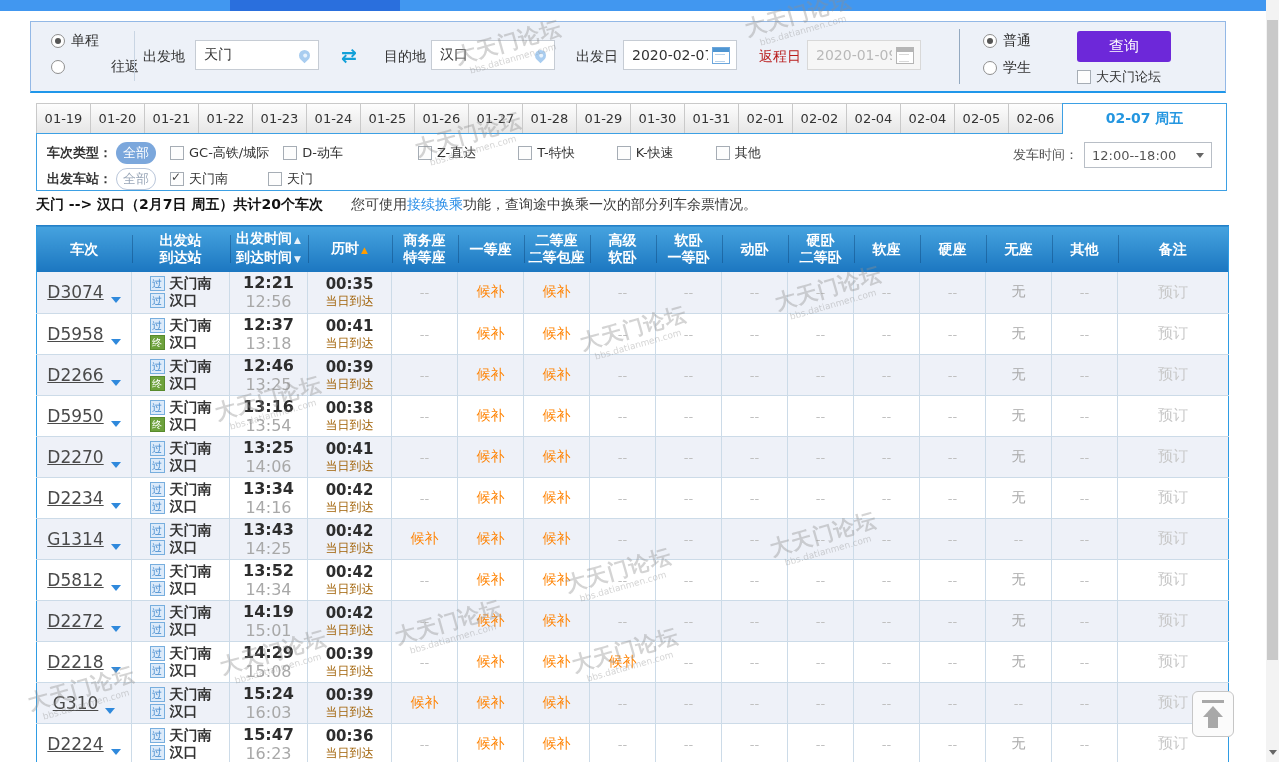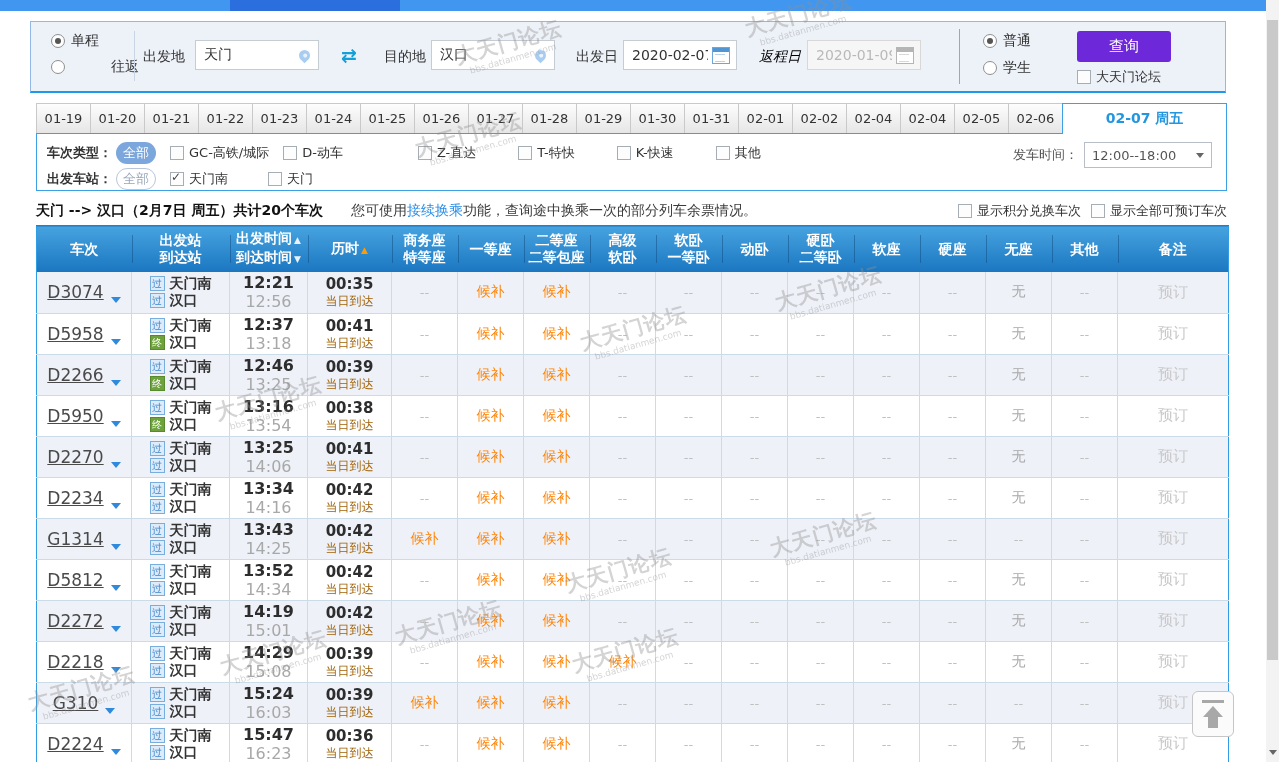--- a/index.html
+++ b/index.html
@@ -9,21 +9,21 @@
 
   
   #topbar{left:0;top:0;width:1279px;height:11px;background:#4197f0;}
   #topbar-active{left:230px;top:0;width:170px;height:11px;background:#2a6fdd;}
 
   
   #panel{left:30px;top:21px;width:1194px;height:69px;background:#edf1f8;
     border:1px solid #93b8e6;border-bottom:2px solid #1f97ea;}
   .vline{width:1px;background:#c9d5e3;}
   .flabel{font-size:14px;color:#333;}
-  .flabel.dis{color:#000000;font-style:italic;}
+  .flabel.dis{color:#b91c1c;}
   .inputbox{background:#fff;border:1px solid #c6ccd4;height:28px;display:flex;align-items:center;}
   .inputbox input{border:none;outline:none;font-size:14px;color:#333;width:100%;padding:0 4px 0 8px;
     font-family:inherit;background:transparent;}
   .inputbox.dis{background:#f6f6f6;border-color:#d8d8d8;}
   .inputbox.dis input{color:#b9b9b9;}
   .pin{width:11px;height:11px;background:#a9cdf0;border-radius:50% 50% 50% 0;
     transform:rotate(-45deg);margin-right:8px;flex:none;position:relative;}
   .pin::after{content:"";position:absolute;left:3.5px;top:3.5px;width:4px;height:4px;border-radius:50%;background:#e8f3fd;}
   .cal{width:16px;height:15px;border:1px solid #6ca6dc;background:#fff;margin-right:6px;flex:none;position:relative;}
   .cal::before{content:"";position:absolute;left:0;top:0;width:100%;height:4px;background:#4f96d2;}
@@ -60,21 +60,21 @@
   .badge-all{padding:2px 7px;border-radius:11px;background:#7ba7dc;color:#fff;font-size:13px;margin-right:14px;}
   .badge-all.outline{background:#fff;border:1px solid #b9c6da;color:#9aa7b8;padding:1px 6px;}
   .fopt{display:flex;align-items:center;}
   #dep-time{position:absolute;right:14px;top:8px;display:flex;align-items:center;font-size:13px;color:#555;}
   #dep-time .sel-box{margin-left:6px;width:112px;height:24px;border:1px solid #b8bec6;background:#fff;
     display:flex;align-items:center;justify-content:space-between;padding:0 7px;color:#555;cursor:pointer;}
   .caret-dn{width:0;height:0;border-left:4px solid transparent;border-right:4px solid transparent;
     border-top:5px solid #666;}
 
   
-  #summary{left:36px;top:196px;width:1191px;height:24px;display:flex;align-items:flex-end;font-size:14px;}
+  #summary{left:36px;top:196px;width:1191px;height:24px;display:flex;align-items:flex-start;font-size:14px;}
   #route{font-weight:bold;color:#111;}
   #tip{margin-left:28px;color:#3a3a3a;}
   #tip a{color:#2a8ee8;text-decoration:none;}
   #toggles{position:absolute;right:0;display:flex;align-items:center;font-size:13px;color:#333;}
   #toggles .fopt{margin-left:10px;}
 
   
   #traintable{left:36px;top:225px;width:1191px;border-collapse:collapse;table-layout:fixed;
     border-left:1px solid #2f9ce4;border-right:1px solid #2f9ce4;}
   #traintable thead th{height:46px;background:linear-gradient(#46a3df,#1b76c0);color:#fff;
@@ -270,30 +270,20 @@
           </span>
         </span>
     </div>
   </div>
 
   <div id="summary" class="abs">
     <span id="route">天门 --&gt; 汉口（2月7日  周五）共计20个车次</span>
     <span id="tip">
       <span>您可使用</span><a>接续换乘</a><span>功能，查询途中换乘一次的部分列车余票情况。</span>
     </span>
-    <span id="toggles">
-      <span class="fopt">
-        <span class="cbx"></span>
-        <span>显示积分兑换车次</span>
-      </span>
-      <span class="fopt">
-        <span class="cbx"></span>
-        <span>显示全部可预订车次</span>
-      </span>
-    </span>
   </div>
 
   <table id="traintable" class="abs">
     <colgroup id="cols">
         <col style="width: 95px;">
         <col style="width: 98px;">
         <col style="width: 78px;">
         <col style="width: 84px;">
         <col style="width: 66px;">
         <col style="width: 66px;">

